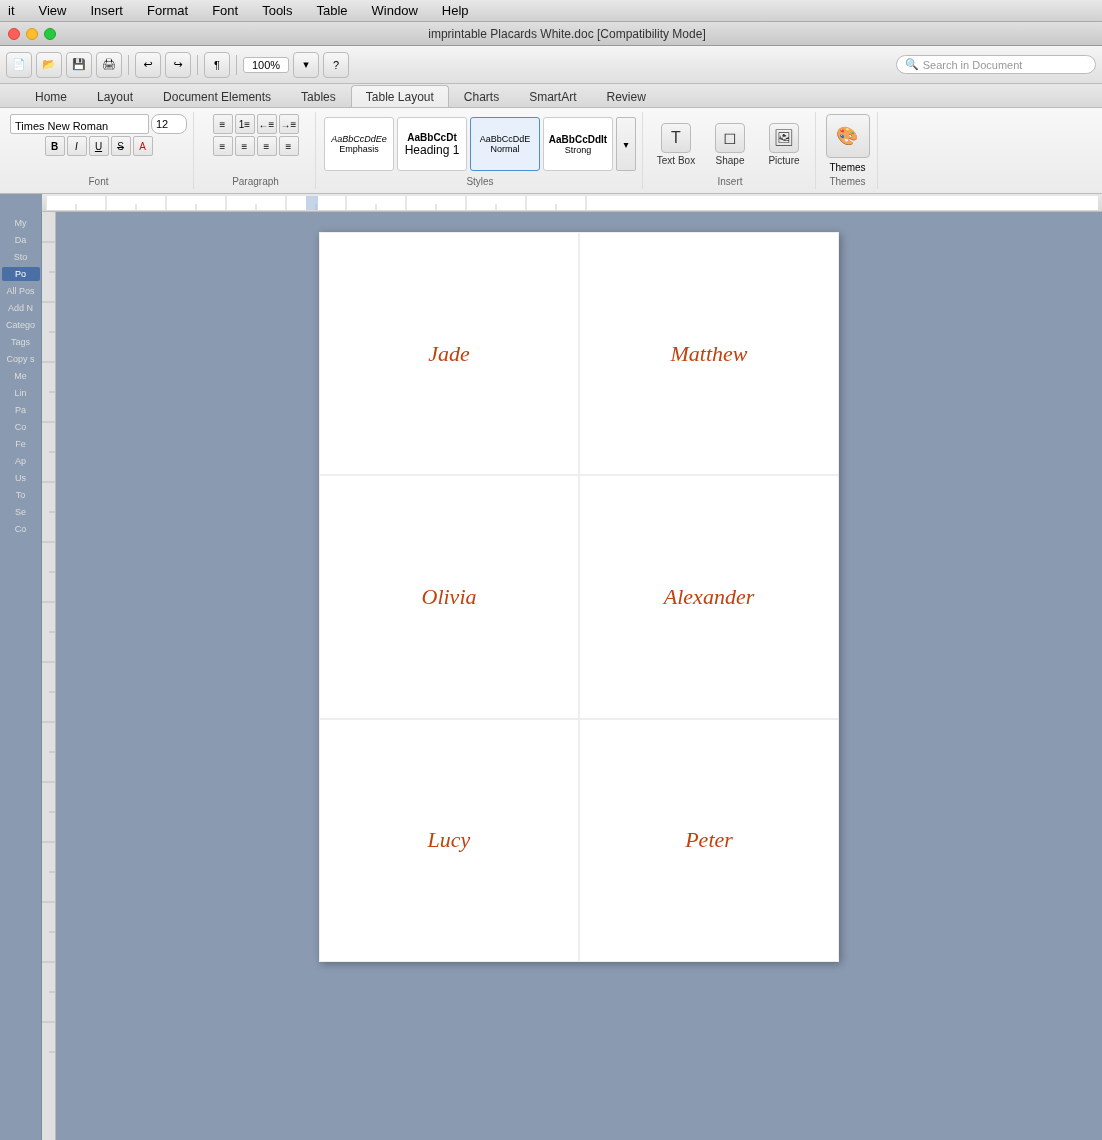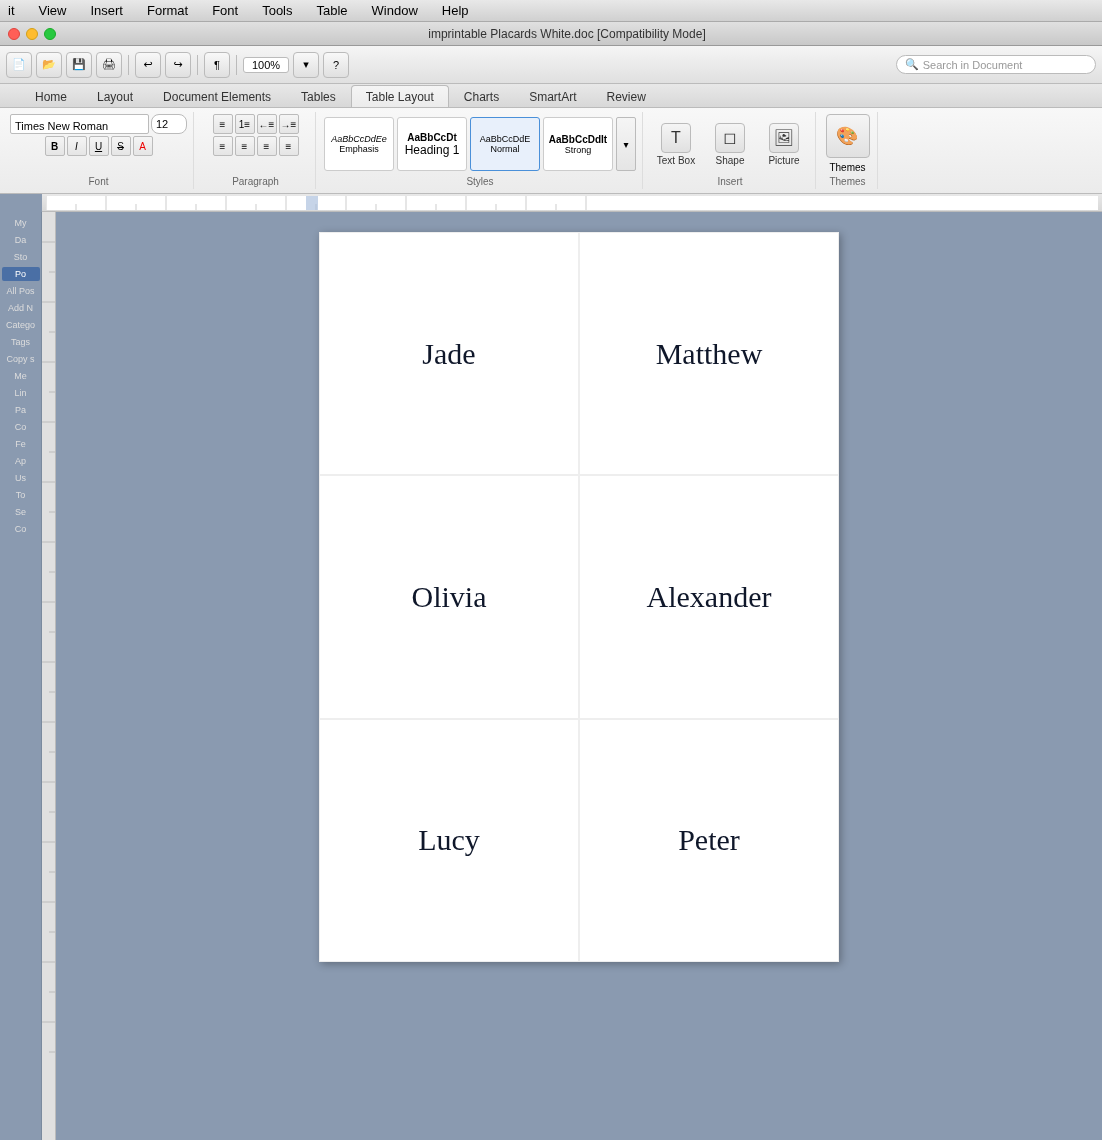--- a/index.html
+++ b/index.html
@@ -318,22 +318,23 @@
     .placard-cell {
       display: flex;
       align-items: center;
       justify-content: center;
       min-height: 230px;
       border: 0.5px solid #eee;
     }
 
     .placard-name {
       font-family: 'Times New Roman', Times, serif;
-      font-size: 30px;
-      color: #0f172a;
+      font-style: italic;
+      font-size: 22px;
+      color: #c2410c;
     }
   </style>
 </head>
 <body>
 
 <div class="menu-bar">
   <span>it</span>
   <span>View</span>
   <span>Insert</span>
   <span>Format</span>

